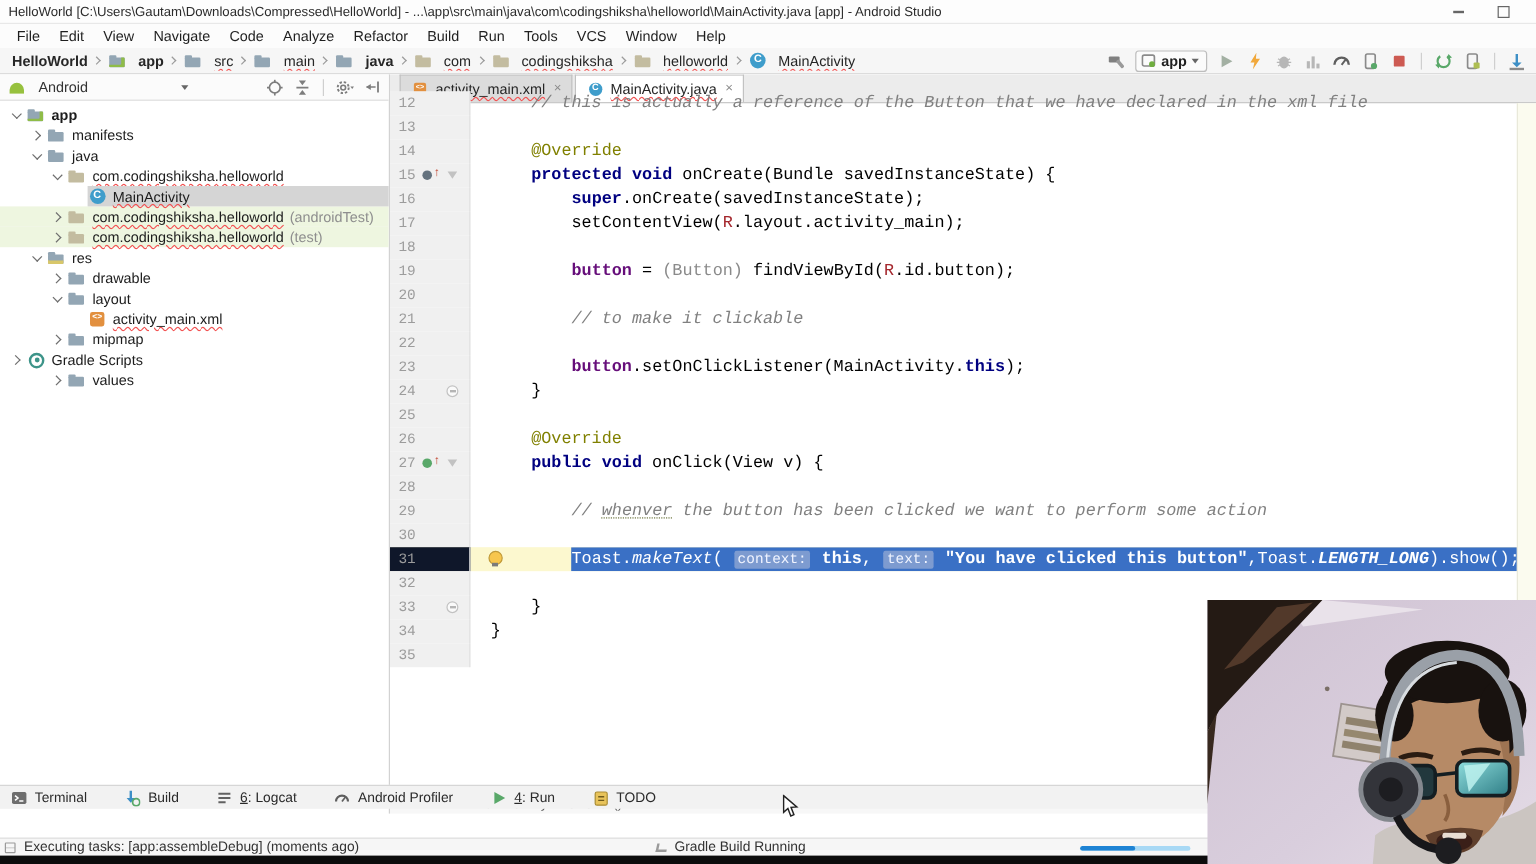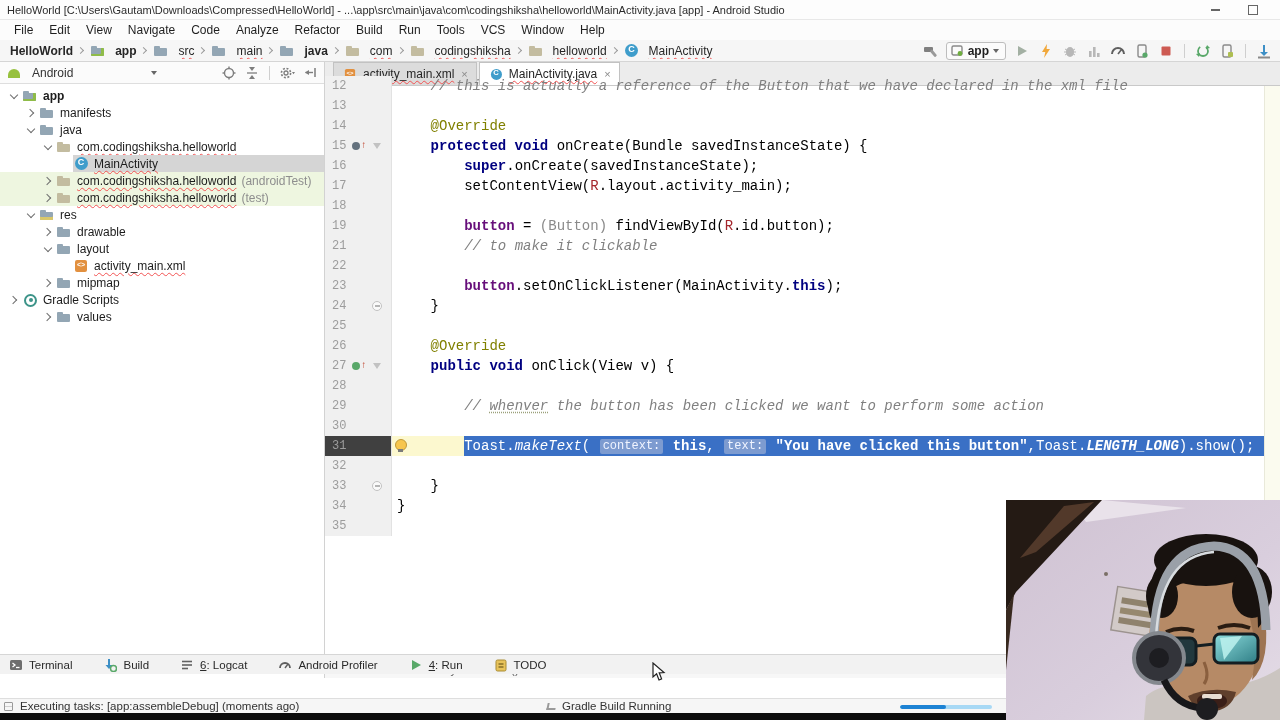--- a/index.html
+++ b/index.html
@@ -70,24 +70,24 @@
   .gradle-icon::after { content:""; position:absolute; left:6.5px; top:6.5px; width:4px; height:4px; background:#3d9489; border-radius:50%; }
 
   
   #editor { position:absolute; left:325px; top:62px; right:0; bottom:60px; background:#fff; overflow:hidden; }
   #tabs { height:24px; background:#ececec; border-bottom:1px solid #c9c9c9; display:flex; align-items:flex-end; padding-left:8px; }
   .tab { height:23px; display:flex; align-items:center; gap:4px; padding:0 8px; font-size:12px; color:#262626; background:#dcdcdc; border:1px solid #c2c2c2; border-bottom:none; margin-right:2px; }
   .tab.on { background:#fff; }
   .tab .x { color:#8a8a8a; font-size:11px; margin-left:3px; }
   .tab .icn { margin-right:1px; transform:scale(.85); }
   #code { position:absolute; left:0; top:24px; right:0; bottom:0; font-family:"Liberation Mono", monospace; font-size:14px; }
-  .cl { display:flex; height:20px; line-height:20px; }
+  .cl { display:flex; height:20px; line-height:20px;gap:12px; }
   .cl.clip { margin-top:-10px; }
   .gut { flex:0 0 67px; width:67px; background:#f0f0f0; border-right:1px solid #e2e2e2; display:flex; align-items:center; }
-  .cl.yrow .gut { background:#404040; }
+  .cl.yrow .gut { background:#0f172a; }
   .cl.yrow { background:#fcf8cf; }
   .gn { width:26px; padding-left:7px; font-size:12px; color:#9c9c9c; flex:0 0 26px; }
   .gi { width:20px; flex:0 0 20px; position:relative; height:14px; }
   .gf { width:13px; flex:0 0 13px; position:relative; height:14px; }
   .gov::before, .gim::before { content:""; position:absolute; left:1px; top:3px; width:8px; height:8px; border-radius:50%; background:#64727e; }
   .gim::before { background:#59a869; }
   .gov::after, .gim::after { content:"\2191"; position:absolute; left:10px; top:-3px; font-size:10px; color:#c1452f; }
   .fold-open::before { content:""; position:absolute; left:2px; top:4px; border-left:4.5px solid transparent; border-right:4.5px solid transparent; border-top:6px solid #c2c2c2; }
   .fold-close::before { content:""; position:absolute; left:1px; top:2px; width:8px; height:8px; border:1px solid #c2c2c2; border-radius:50%; background:#fafafa; }
   .fold-close::after { content:""; position:absolute; left:3.5px; top:6px; width:5px; height:1.5px; background:#b5b5b5; }
@@ -524,20 +524,28 @@
           </div>
           <div class="cc">
             <span class="p">        </span>
             <span class="fld">button</span>
             <span class="p"> = </span>
             <span class="dim">(Button)</span>
             <span class="p"> findViewById(</span>
             <span class="r">R</span>
             <span class="p">.id.button);</span>
           </div>
+        </div>
+        <div class="cl">
+          <div class="gut">
+            <span class="gn">20</span>
+            <span class="gi"></span>
+            <span class="gf"></span>
+          </div>
+          <div class="cc"></div>
         </div>
         <div class="cl">
           <div class="gut">
             <span class="gn">21</span>
             <span class="gi"></span>
             <span class="gf"></span>
           </div>
           <div class="cc">
             <span class="p">        </span>
             <span class="cmt">// to make it clickable</span>

